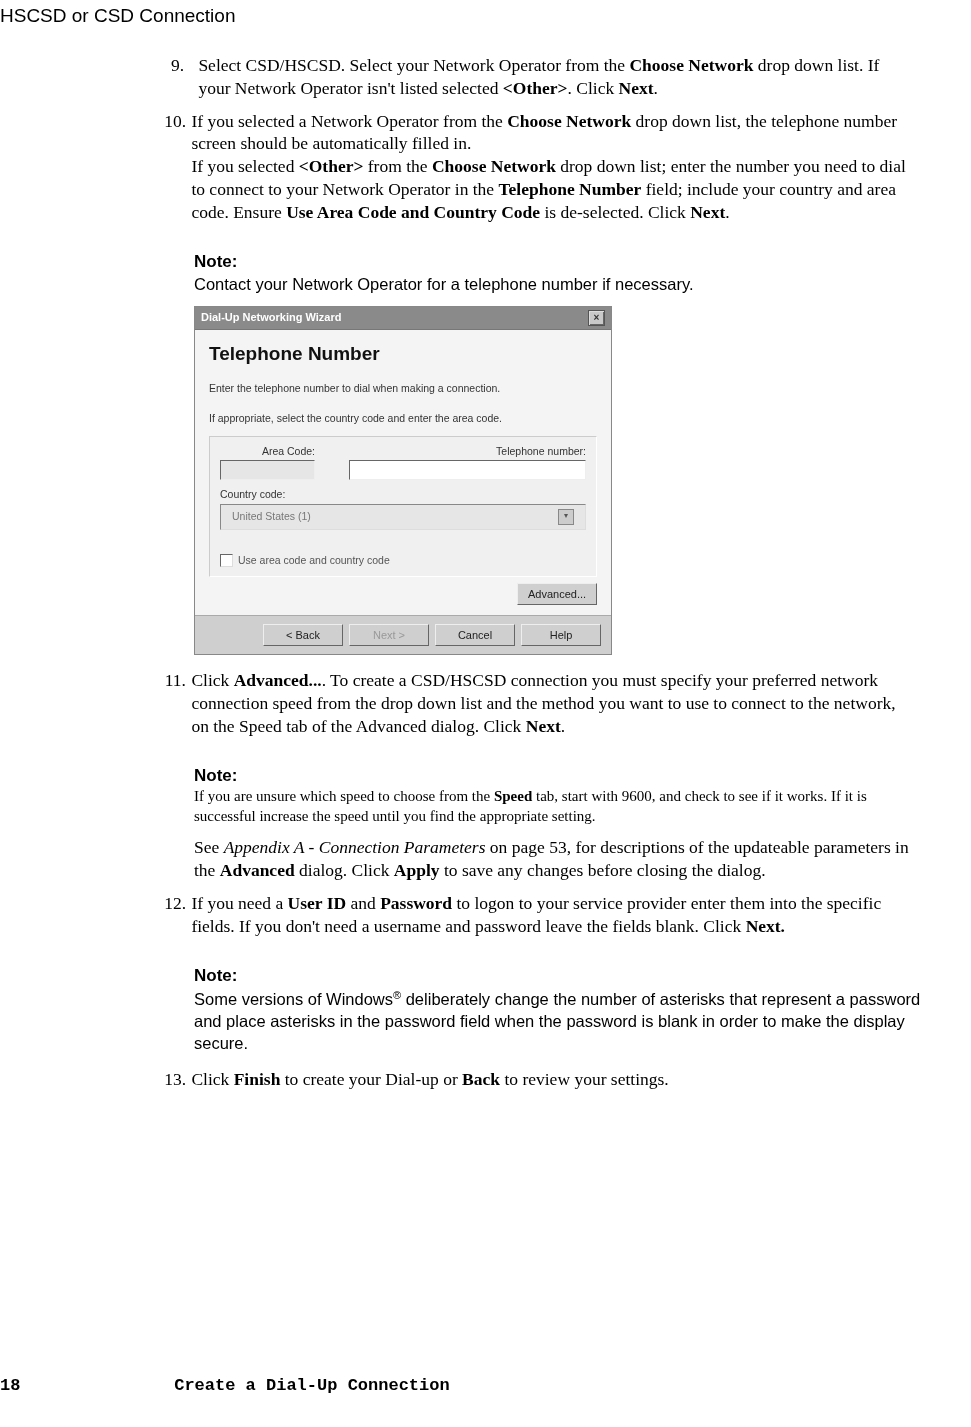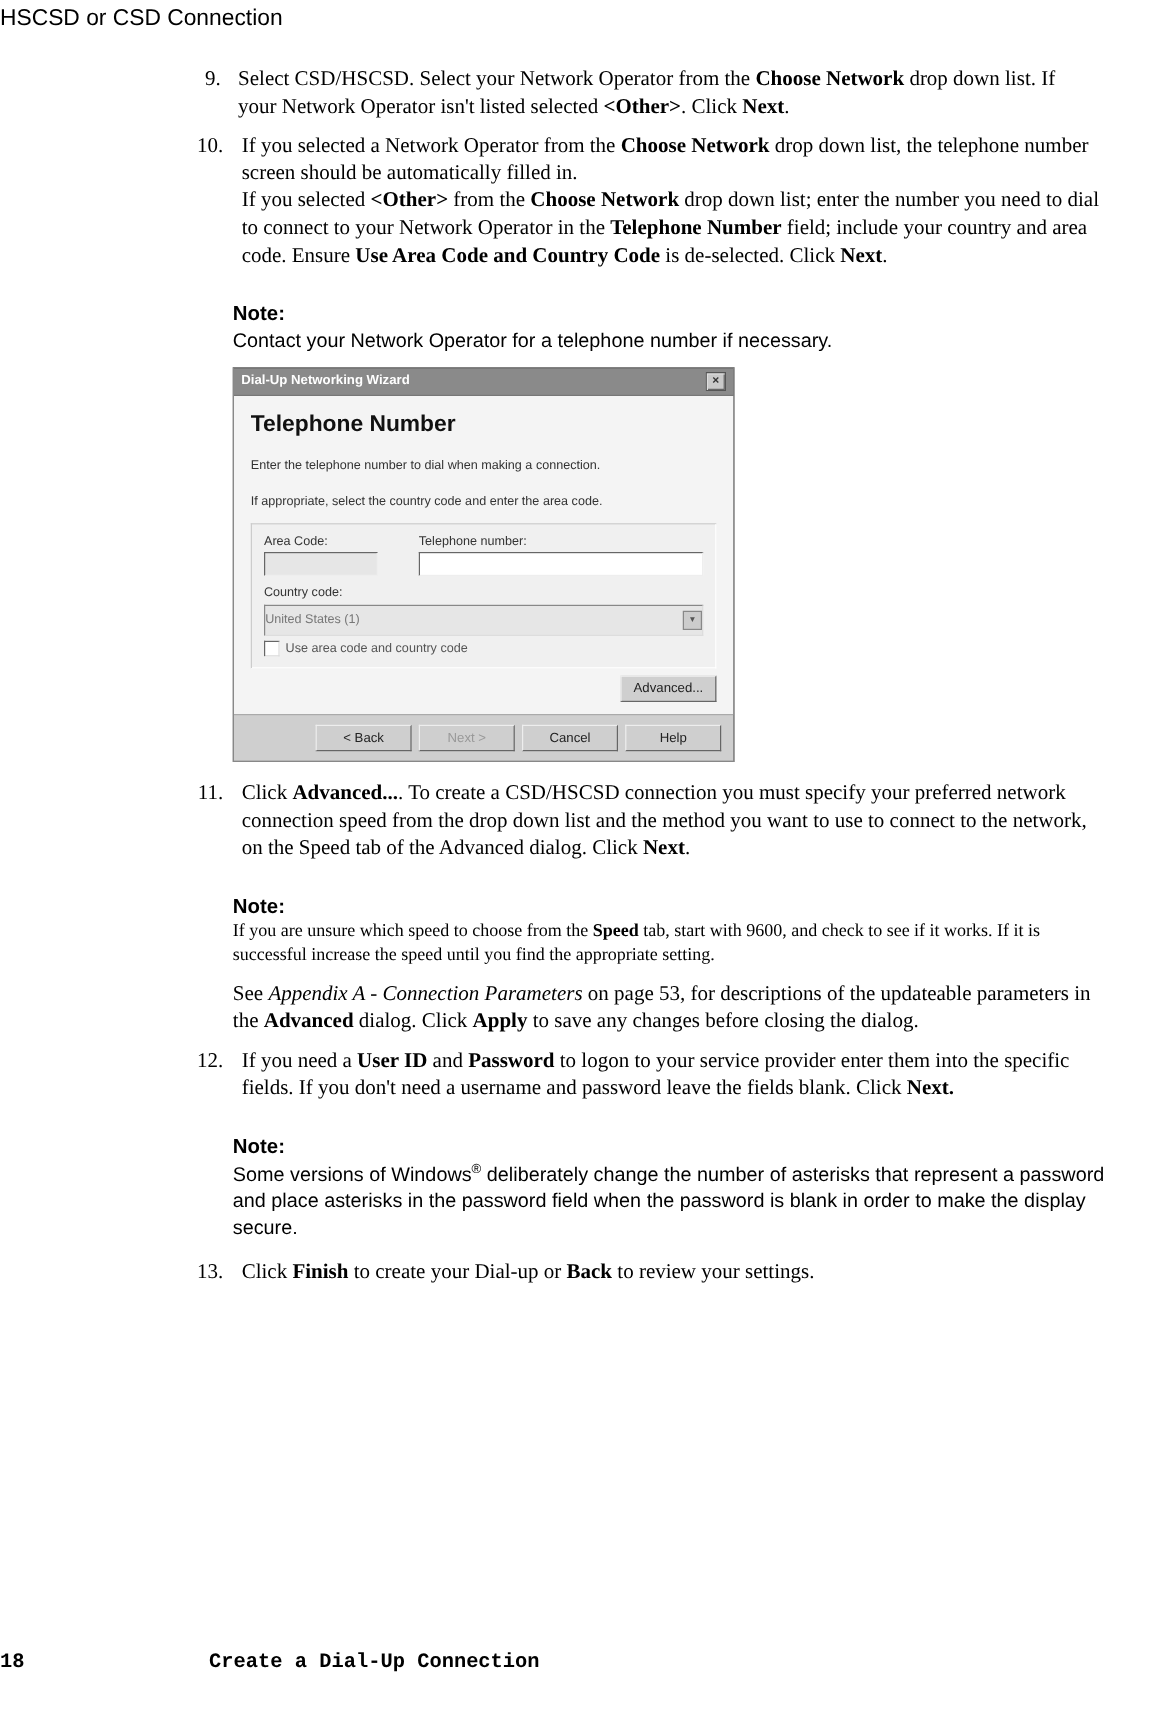--- a/index.html
+++ b/index.html
@@ -35,21 +35,21 @@
     display: inline-block;
     vertical-align: top;
     text-align: right;
   }
   .num-wide {
     width: 20px;
     margin-right: 10px;
   }
   .num-narrow {
     width: 22px;
-    margin-right: 11px;
+    margin-right: 1px;
   }
   .body {
     display: inline-block;
     vertical-align: top;
     width: 715px;
   }
   .note-block {
     margin-left: 30px;
     margin-top: 28px;
     margin-bottom: 10px;
@@ -123,21 +123,21 @@
   }
   .dialog-panel {
     background: #f0f0f0;
     border-top: 1px solid #ccc;
     border-left: 1px solid #ccc;
     border-right: 1px solid #fff;
     border-bottom: 1px solid #fff;
     padding: 8px 10px;
     margin-bottom: 6px;
   }
-  .field-row { display: flex; gap: 34px; margin-bottom: 8px; }
+  .field-row { display: flex; gap: 34px; margin-bottom: 8px; text-align: right; }
   .field-col-sm { flex: 0 0 95px; }
   .field-col-lg { flex: 1; }
   .field-label { font-size: 10.5px; color: #333; margin-bottom: 2px; }
   .field-input {
     height: 18px;
     background: #fff;
     border-top: 1px solid #666;
     border-left: 1px solid #666;
     border-right: 1px solid #eee;
     border-bottom: 1px solid #eee;
@@ -145,21 +145,21 @@
   .field-input.disabled { background: #e6e6e6; }
   .field-select {
     height: 20px;
     background: #e6e6e6;
     border-top: 1px solid #888;
     border-left: 1px solid #888;
     border-right: 1px solid #ddd;
     border-bottom: 1px solid #ddd;
     font-size: 10.5px;
     color: #777;
-    padding: 2px 0;
+    padding: 2px 11px;
     display: flex;
     justify-content: space-between;
     align-items: center;
   }
   .select-btn { width: 14px; height: 14px; background: #ccc; border: 1px solid #888; font-size: 8px; text-align: center; line-height: 12px; color:#555; }
   .checkbox-row { font-size: 10.5px; color: #555; display: flex; align-items: center; gap: 5px; }
   .checkbox-box { width: 11px; height: 11px; background: #fff; border-top:1px solid #666; border-left:1px solid #666; border-right:1px solid #ddd; border-bottom:1px solid #ddd; }
   .adv-row { display:flex; justify-content:flex-end; margin-top:6px; }
   .dlg-btn {
     background: #cfcfcf;
@@ -243,21 +243,21 @@
         <div class="field-row">
           <div class="field-col-sm">
             <div class="field-label">Area Code:</div>
             <div class="field-input disabled"></div>
           </div>
           <div class="field-col-lg">
             <div class="field-label">Telephone number:</div>
             <div class="field-input"></div>
           </div>
         </div>
-        <div style="margin-bottom:4px">
+        <div style="margin-bottom:24px">
           <div class="field-label">Country code:</div>
           <div class="field-select">
             <span>United States (1)</span>
             <span class="select-btn">▾</span>
           </div>
         </div>
         <div class="checkbox-row">
           <span class="checkbox-box"></span>
           <span>Use area code and country code</span>
         </div>

